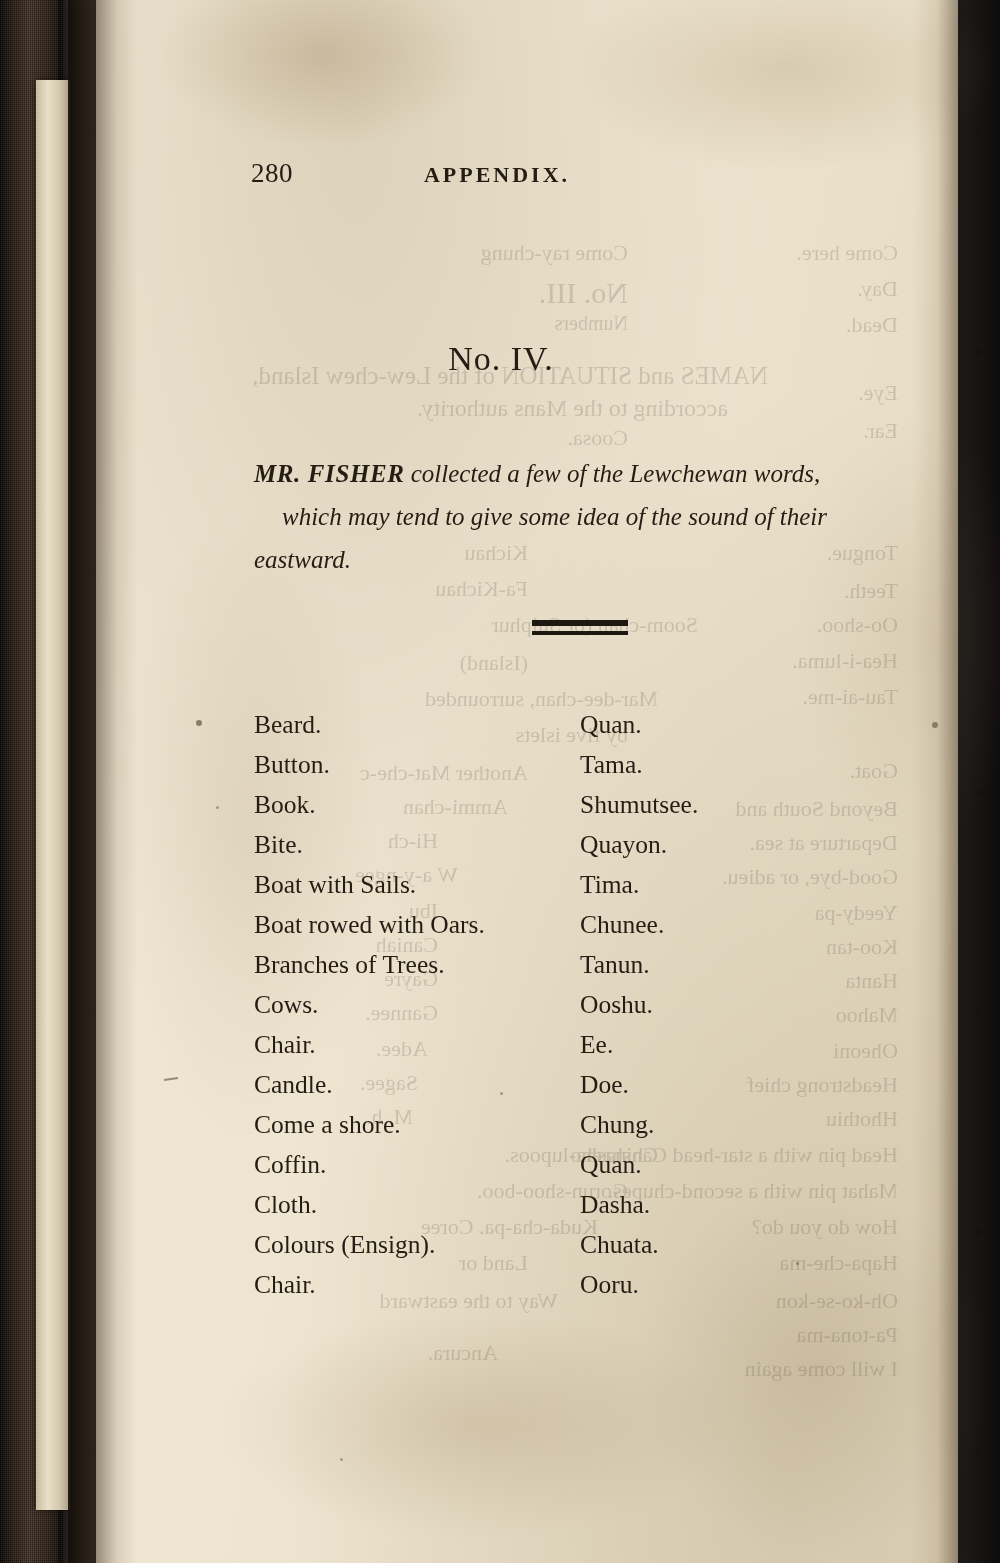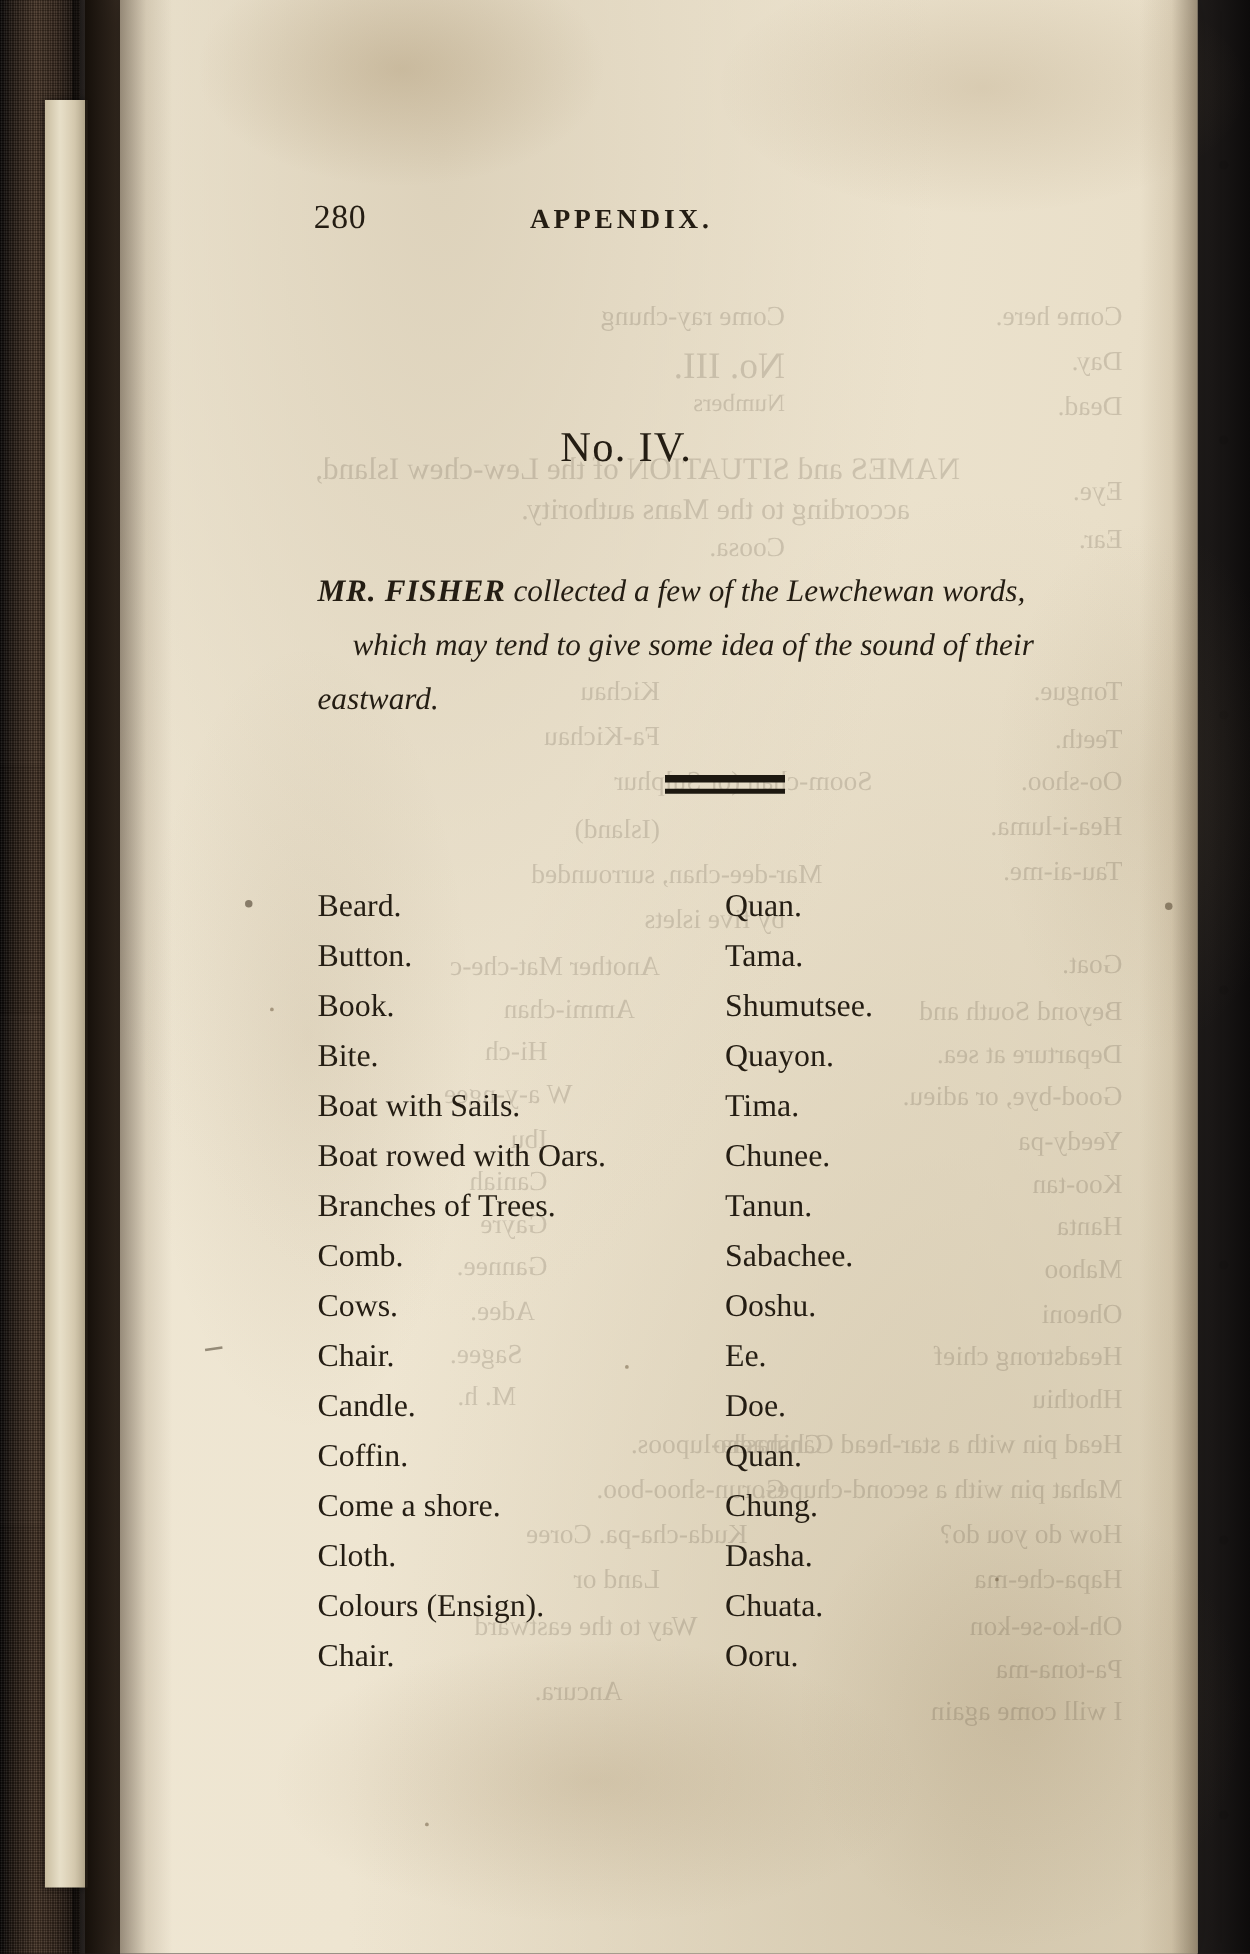--- a/index.html
+++ b/index.html
@@ -365,42 +365,38 @@
             </tr>
             <tr>
               <td class="col-en">Boat rowed with Oars.</td>
               <td class="col-lw">Chunee.</td>
             </tr>
             <tr>
               <td class="col-en">Branches of Trees.</td>
               <td class="col-lw">Tanun.</td>
             </tr>
             <tr>
-              <td class="col-en">Comb.</td>
-              <td class="col-lw">Sabachee.</td>
-            </tr>
-            <tr>
               <td class="col-en">Cows.</td>
               <td class="col-lw">Ooshu.</td>
             </tr>
             <tr>
               <td class="col-en">Chair.</td>
               <td class="col-lw">Ee.</td>
             </tr>
             <tr>
               <td class="col-en">Candle.</td>
               <td class="col-lw">Doe.</td>
             </tr>
             <tr>
+              <td class="col-en">Come a shore.</td>
+              <td class="col-lw">Chung.</td>
+            </tr>
+            <tr>
               <td class="col-en">Coffin.</td>
               <td class="col-lw">Quan.</td>
-            </tr>
-            <tr>
-              <td class="col-en">Come a shore.</td>
-              <td class="col-lw">Chung.</td>
             </tr>
             <tr>
               <td class="col-en">Cloth.</td>
               <td class="col-lw">Dasha.</td>
             </tr>
             <tr>
               <td class="col-en">Colours (Ensign).</td>
               <td class="col-lw">Chuata.</td>
             </tr>
             <tr>

